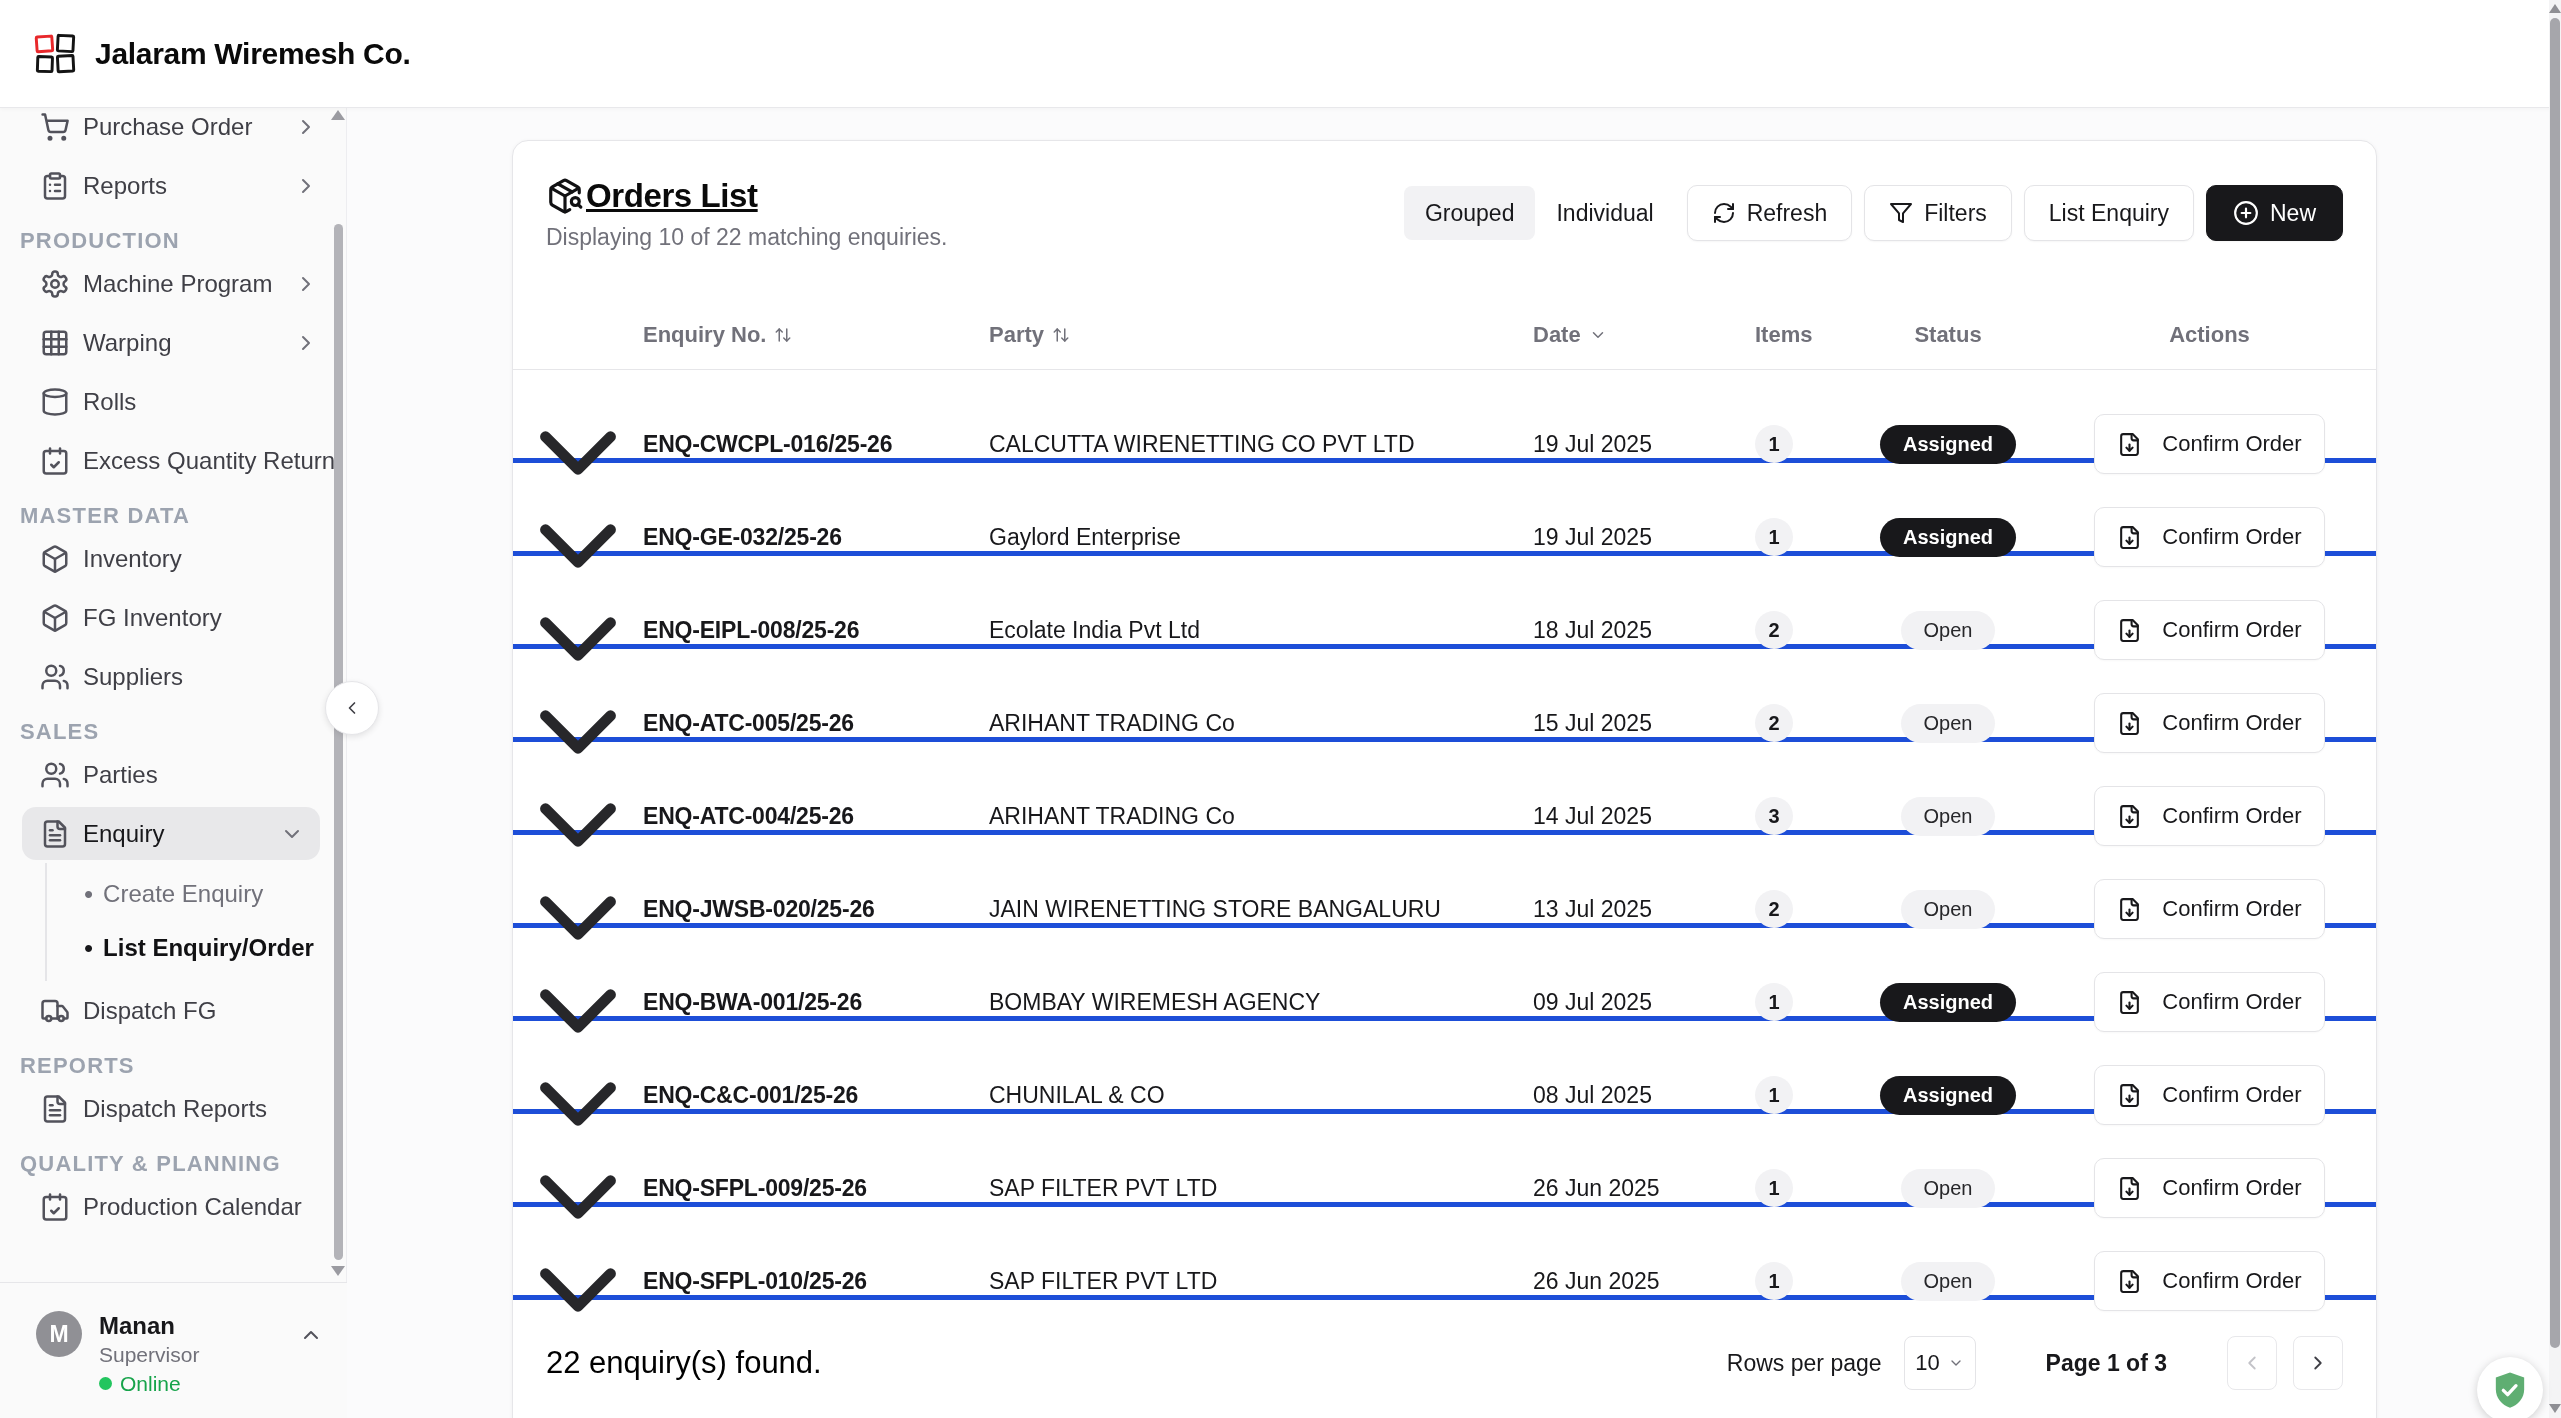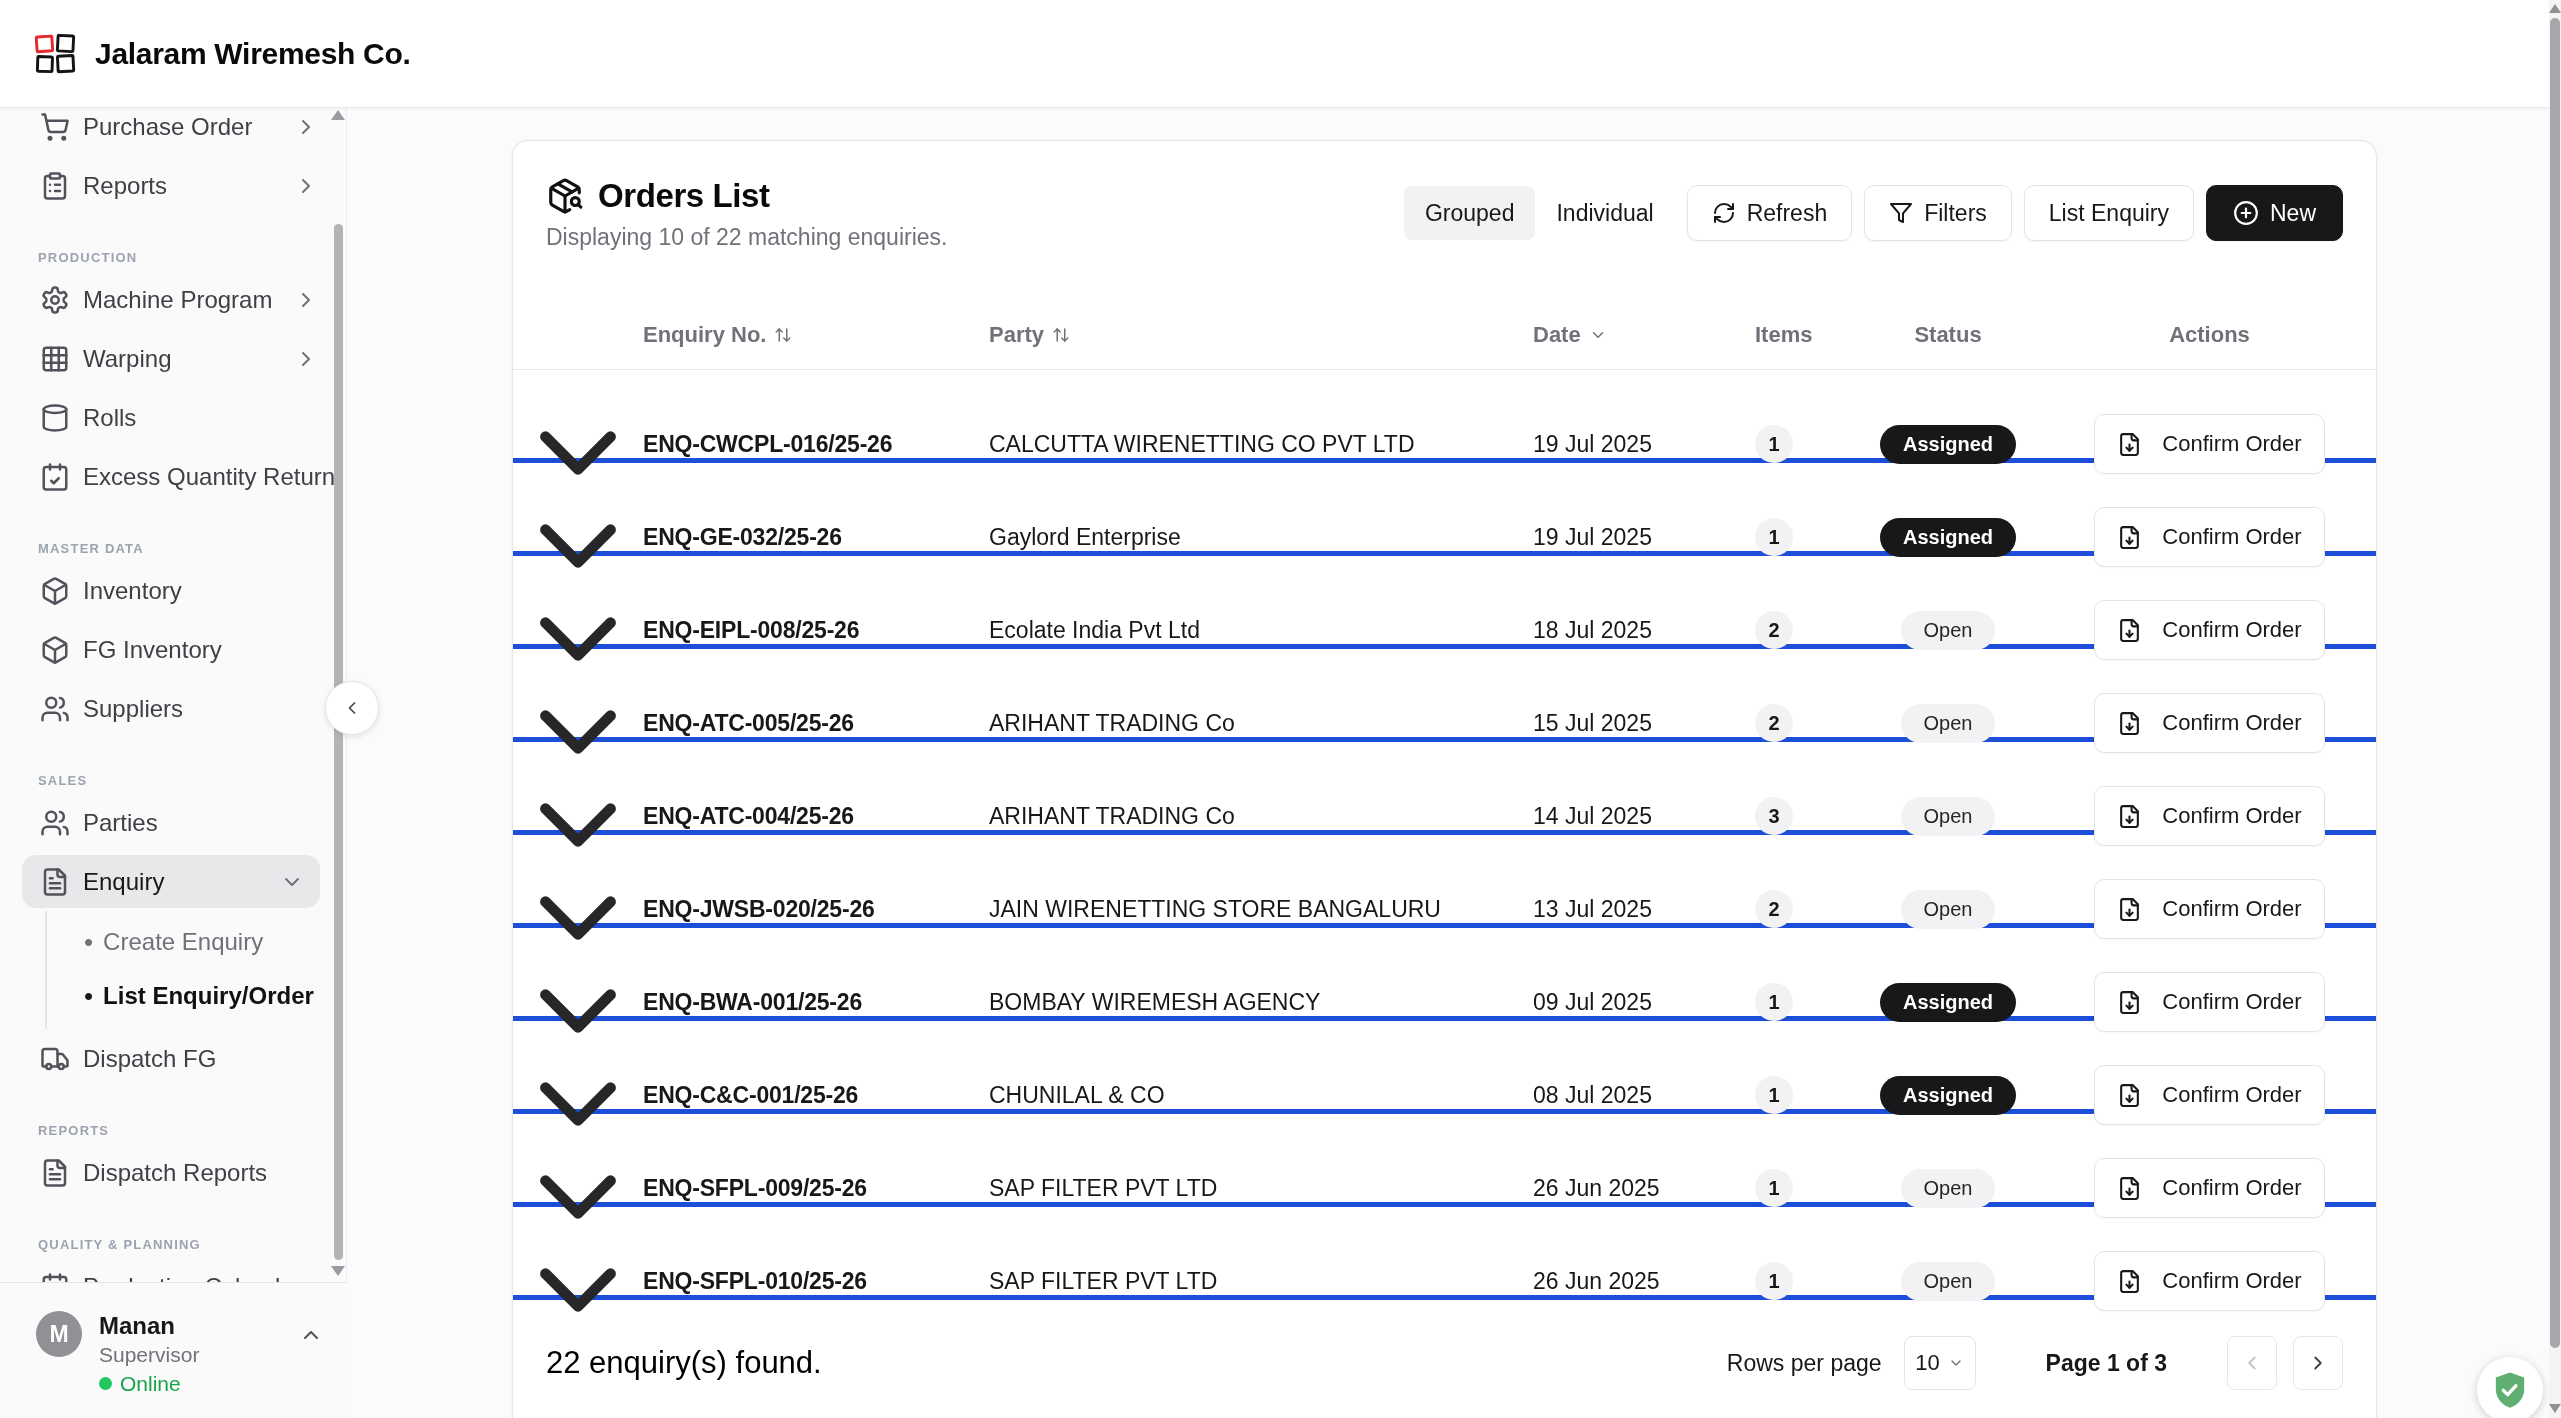--- a/index.html
+++ b/index.html
@@ -17,21 +17,21 @@
   
   .sidebar{position:absolute;left:0;top:108px;width:347px;height:1310px;background:#fafafa;
     border-right:1px solid #ededf0;overflow:hidden;}
   .nav{position:absolute;left:0;top:-11px;right:4px;text-align:right;}
   .nav-item{height:59px;display:flex;align-items:center;padding:0 24px 0 40px;cursor:pointer;}
   .nav-item.active{height:53px;margin:3px 22px;padding:0 16px 0 18px;background:#e8e8ea;border-radius:14px;}
   .nav-icon{width:30px;height:30px;color:#52525b;flex:0 0 auto;}
   .nav-label{font-size:24px;color:#3f3f46;font-weight:500;margin-left:13px;white-space:nowrap;}
   .nav-item.active .nav-label{color:#18181b;}
   .nav-chevron{width:24px;height:24px;color:#71717a;margin-left:auto;flex:0 0 auto;}
-  .nav-section{margin-top:29px;height:26px;padding-left:38px;font-size:13px;font-weight:700;
+  .nav-section{margin-top:13px;height:26px;padding-left:20px;font-size:22px;font-weight:700;
     color:#9ca3af;letter-spacing:1.2px;display:flex;align-items:center;white-space:nowrap;}
   .nav-sublist{border-left:2px solid #e5e5e8;margin-left:45px;padding:4px 0 6px 0;}
   .nav-sub{height:54px;display:flex;align-items:center;padding-left:37px;cursor:pointer;}
   .nav-dot{font-size:26px;color:#71717a;margin-right:10px;line-height:1;}
   .nav-sublabel{font-size:24px;color:#71717a;font-weight:400;white-space:nowrap;}
   .nav-sub.active .nav-dot{color:#18181b;}
   .nav-sub.active .nav-sublabel{color:#111113;font-weight:700;}
 
   
   .sb-scroll{position:absolute;left:333px;top:0;width:11px;height:1310px;}
@@ -57,21 +57,21 @@
     display:flex;align-items:center;justify-content:center;cursor:pointer;}
   .collapse-btn .ic{width:20px;height:20px;color:#3f3f46;}
 
   
   .card{position:absolute;left:512px;top:140px;width:1865px;height:1310px;background:#fff;
     border:1px solid #e6e6e9;border-radius:16px;box-shadow:0 1px 4px rgba(0,0,0,.05);}
   .card-header{position:absolute;left:0;top:0;right:0;height:160px;padding:36px 33px 0 33px;
     display:flex;justify-content:space-between;align-items:flex-start;}
   .title-row{display:flex;align-items:center;}
   .title-icon{width:38px;height:38px;color:#111113;flex:0 0 auto;}
-  .page-title{font-size:33px;font-weight:700;letter-spacing:-.4px;color:#0a0a0a;margin-left:14px;}
+  .page-title{font-size:33px;font-weight:700;letter-spacing:-.4px;color:#0a0a0a;margin-left:2px;text-decoration:underline;}
   .page-subtitle{font-size:23px;color:#71717a;margin-top:9px;}
   .controls{display:flex;align-items:center;gap:12px;margin-top:8px;}
   .toggle{display:flex;align-items:center;}
   .toggle-opt{height:54px;display:flex;align-items:center;padding:0 21px;font-size:23px;font-weight:500;
     color:#18181b;border-radius:8px;cursor:pointer;white-space:nowrap;}
   .toggle-opt.selected{background:#f2f2f4;}
   .btn{height:56px;display:flex;align-items:center;gap:11px;padding:0 24px;background:#fff;
     border:1px solid #e4e4e7;border-radius:10px;font-size:23px;font-weight:500;color:#18181b;
     box-shadow:0 1px 2px rgba(0,0,0,.04);cursor:pointer;white-space:nowrap;}
   .btn .ic{width:24px;height:24px;color:#18181b;}

